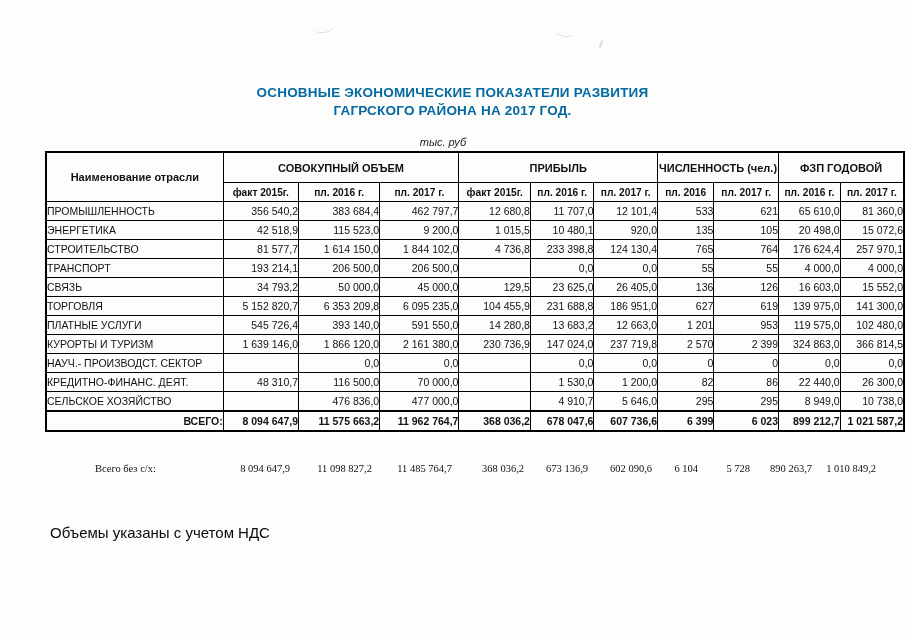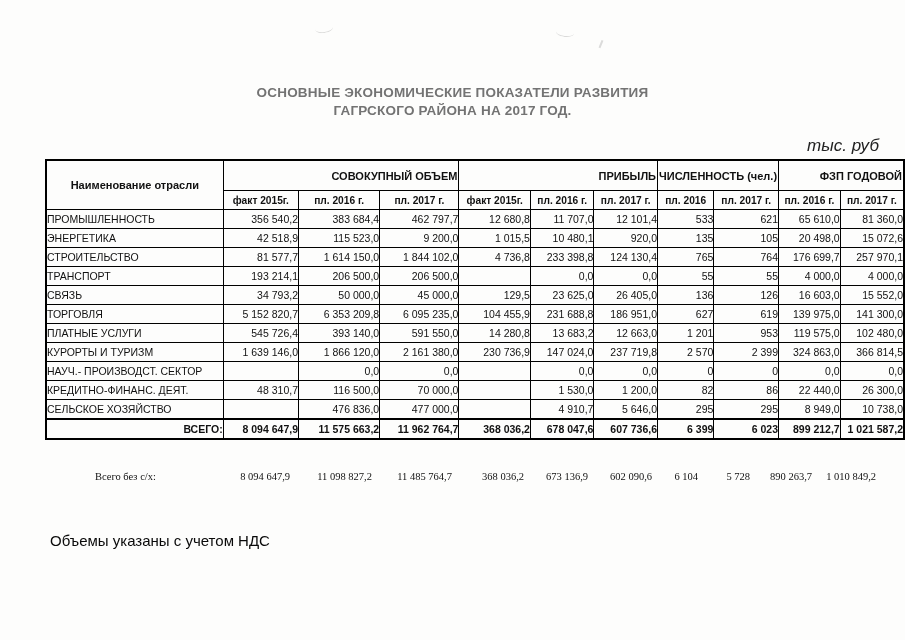--- a/index.html
+++ b/index.html
@@ -3,41 +3,41 @@
 <meta charset="utf-8">
 <style>
   html,body{margin:0;padding:0;}
   body{
     width:905px;height:640px;background:#fdfdfc;
     font-family:"Liberation Sans",sans-serif;color:#111;
     position:relative;overflow:hidden;
   }
   .title{
     margin-top:84px;text-align:center;font-weight:bold;
-    font-size:13.5px;line-height:1.35;letter-spacing:.2px;color:#737373;
+    font-size:13.5px;line-height:1.35;letter-spacing:.2px;color:#0369a1;
   }
   .units{
-    text-align:right;margin:16px 26px 3px 0;
-    font-size:17px;font-style:italic;color:#222;padding-left:7px;
+    text-align:center;margin:16px 26px 3px 0;
+    font-size:11px;font-style:italic;color:#222;padding-left:7px;
   }
   table.main{
     border-collapse:collapse;table-layout:fixed;margin-left:45px;
     border:2px solid #000000;
   }
   table.main th, table.main td{
     border:1px solid #000;overflow:hidden;white-space:nowrap;
   }
   .col-name{width:178px}
   .col-v1{width:76px}.col-v2{width:82px}.col-v3{width:80px}
   .col-p1{width:72px}.col-p2{width:64px}.col-p3{width:64px}
   .col-n1{width:46px}.col-n2{width:52px}
   .col-f1{width:62px}.col-f2{width:64px}
   .name-th{font-size:11px;font-weight:bold;text-align:center;vertical-align:middle;}
   .group-th{
-    font-size:11px;font-weight:bold;text-align:right;vertical-align:middle;
+    font-size:11px;font-weight:bold;text-align:center;vertical-align:middle;
     white-space:pre-line;height:27px;line-height:1.15;
   }
   .sub-th{font-size:10.2px;font-weight:bold;text-align:center;height:16px;}
   table.main td{font-size:10.5px;height:18px;padding:0;}
   .name-cell{text-align:left;padding-left:3px;}
   .num-cell{text-align:right;padding-right:5px;}
   .total-row td{font-weight:bold;border-top:2px solid #000 !important;text-align:right;}
   table.summary{
     border-collapse:collapse;table-layout:fixed;margin:27px 0 0 45px;font-family:Liberation Serif, serif;
   }
@@ -130,21 +130,21 @@
       <tr>
         <td class="name-cell">СТРОИТЕЛЬСТВО</td>
         <td class="num-cell">81 577,7</td>
         <td class="num-cell">1 614 150,0</td>
         <td class="num-cell">1 844 102,0</td>
         <td class="num-cell">4 736,8</td>
         <td class="num-cell">233 398,8</td>
         <td class="num-cell">124 130,4</td>
         <td class="num-cell">765</td>
         <td class="num-cell">764</td>
-        <td class="num-cell">176 699,7</td>
+        <td class="num-cell">176 624,4</td>
         <td class="num-cell">257 970,1</td>
       </tr>
       <tr>
         <td class="name-cell">ТРАНСПОРТ</td>
         <td class="num-cell">193 214,1</td>
         <td class="num-cell">206 500,0</td>
         <td class="num-cell">206 500,0</td>
         <td class="num-cell"></td>
         <td class="num-cell">0,0</td>
         <td class="num-cell">0,0</td>

